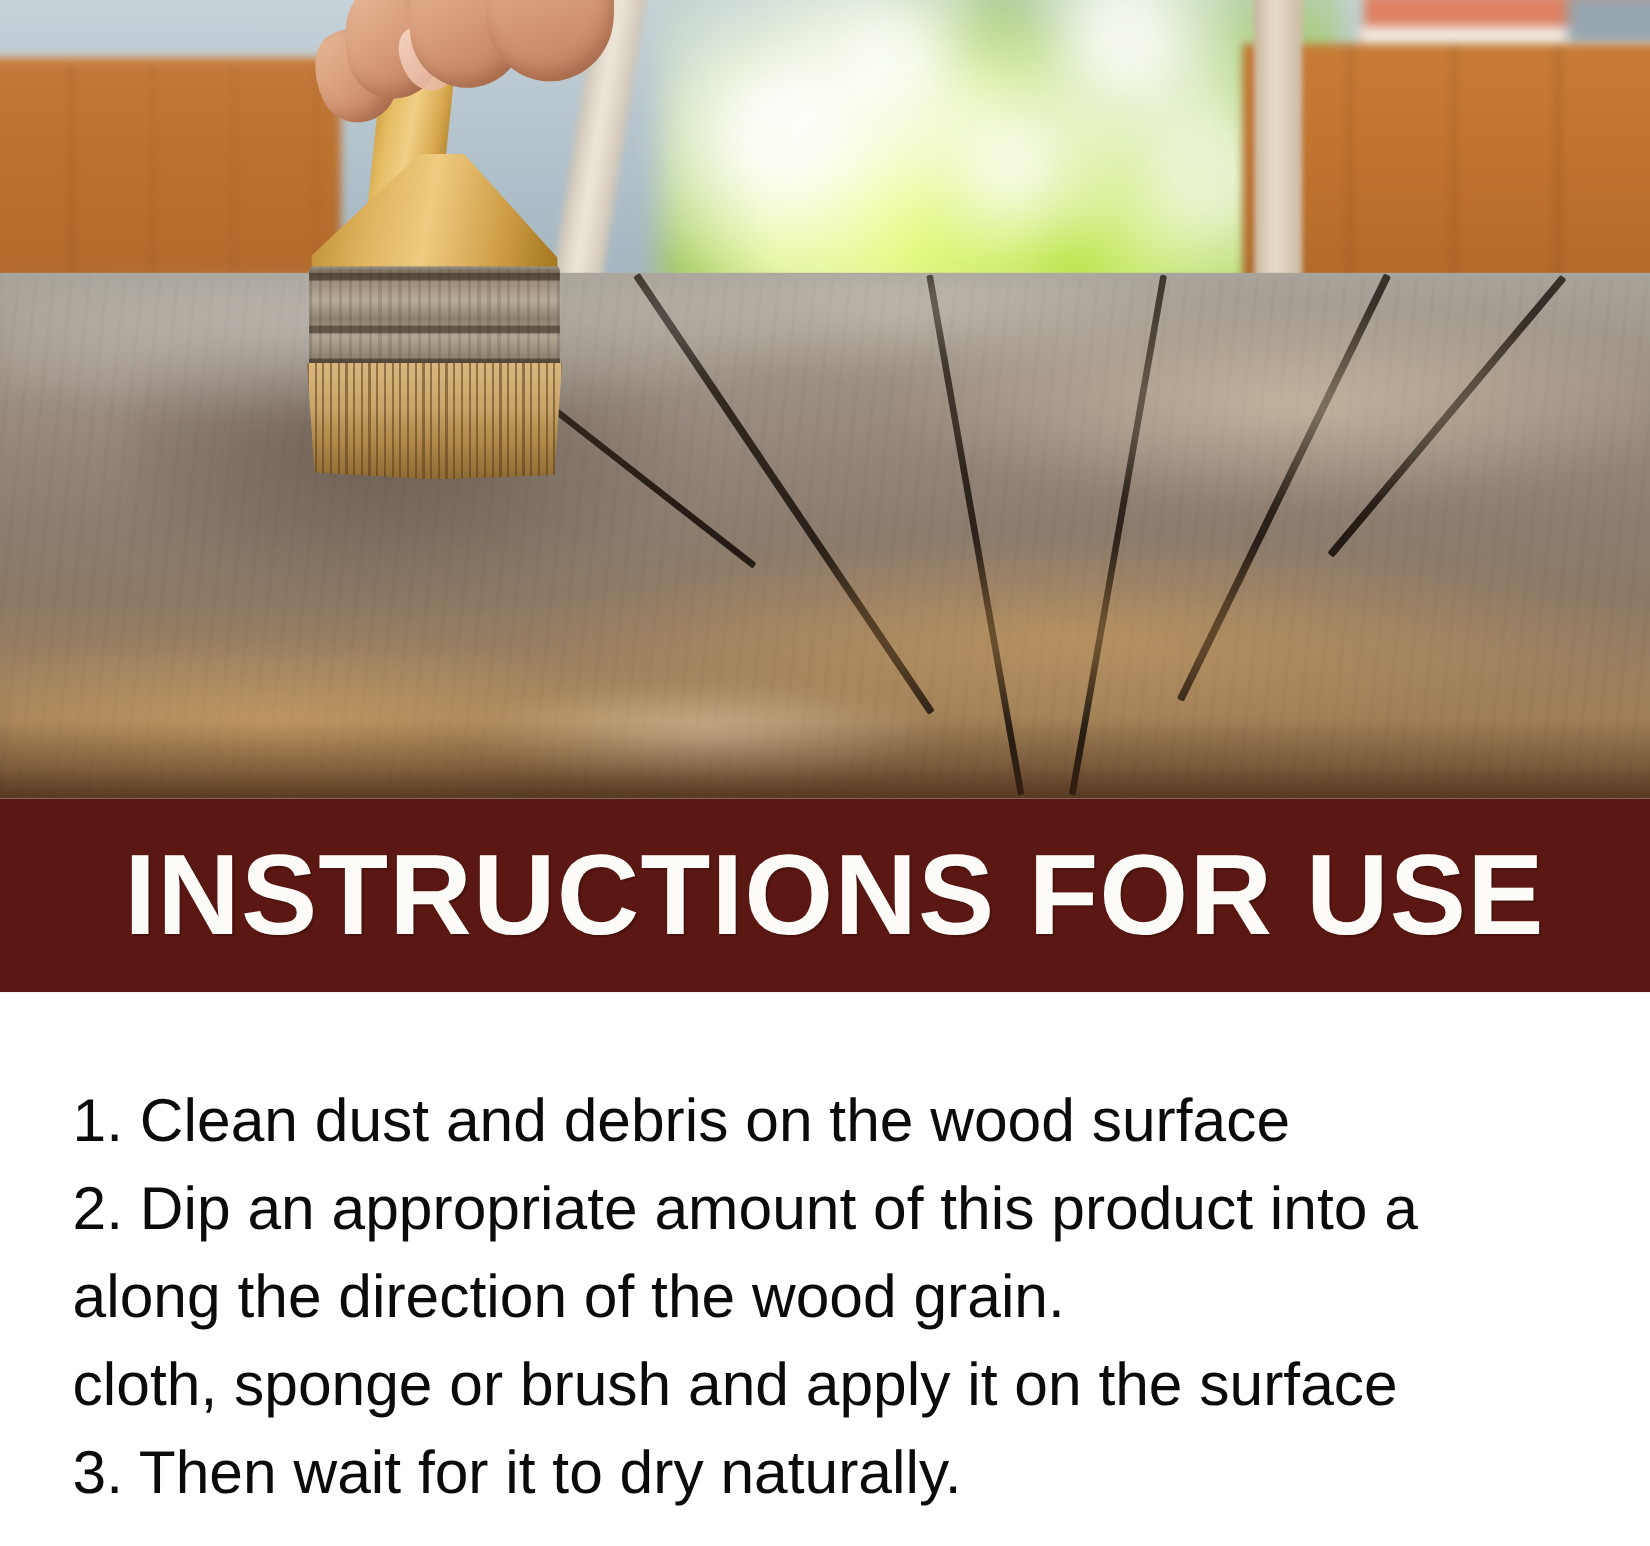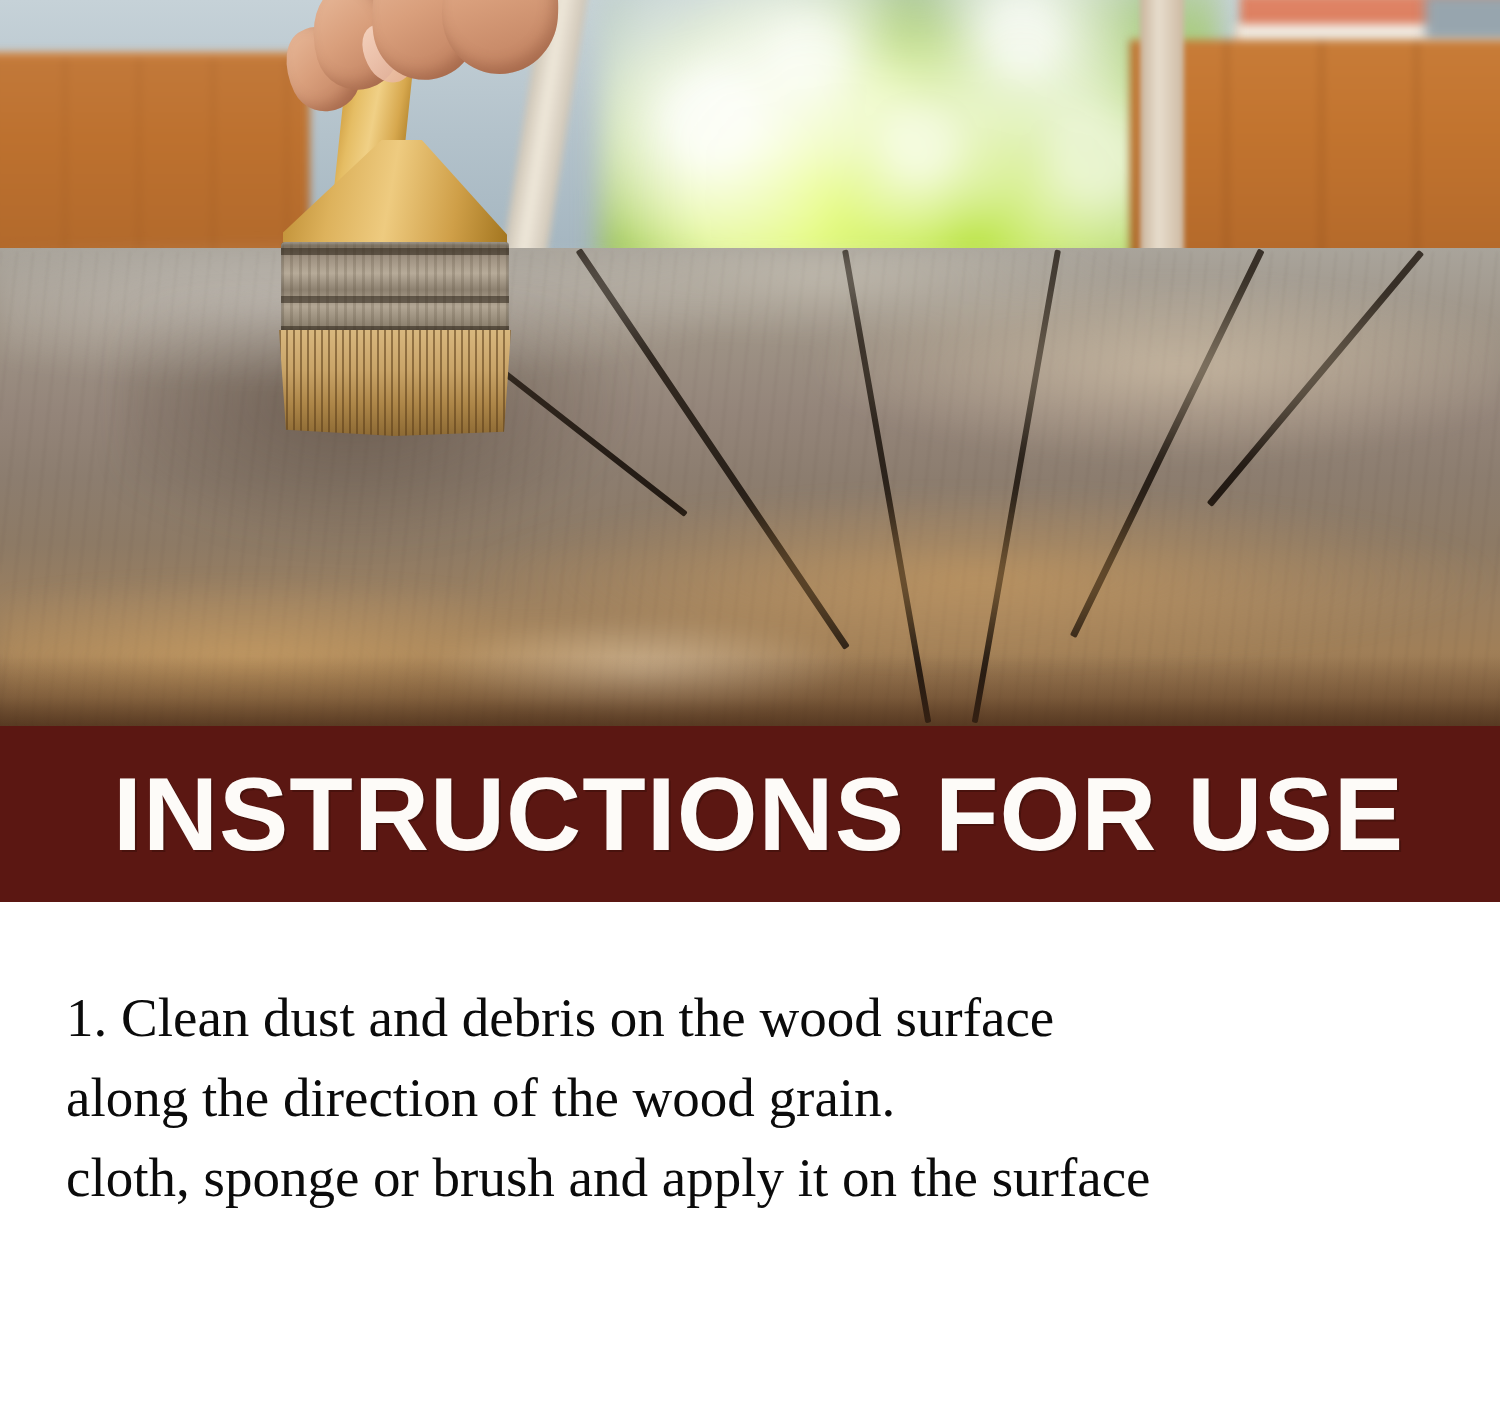--- a/index.html
+++ b/index.html
@@ -305,21 +305,21 @@
   #instructions {
     position: absolute;
     left: 0; top: 902px;
     width: 1500px;
     height: 503px;
     background: #ffffff;
     padding: 76px 60px 0 66px;
     box-sizing: border-box;
   }
   .step-line {
-    font-family: Liberation Serif, serif;
+    font-family: Liberation Sans, sans-serif;
     font-size: 55px;
     line-height: 80px;
     color: #0b0b0b;
     white-space: nowrap;
   }
 </style>
 </head>
 <body>
 
 <div id="page">
@@ -371,17 +371,19 @@
     </div>
 
   </div>
 
   <div id="banner">
     <div id="banner-title">INSTRUCTIONS FOR USE</div>
   </div>
 
   <div id="instructions">
     <div class="step-line">1. Clean dust and debris on the wood surface</div>
+    <div class="step-line">2. Dip an appropriate amount of this product into a</div>
     <div class="step-line">along the direction of the wood grain.</div>
     <div class="step-line">cloth, sponge or brush and apply it on the surface</div>
+    <div class="step-line">3. Then wait for it to dry naturally.</div>
   </div>
 
 </div>
 
 </body></html>

